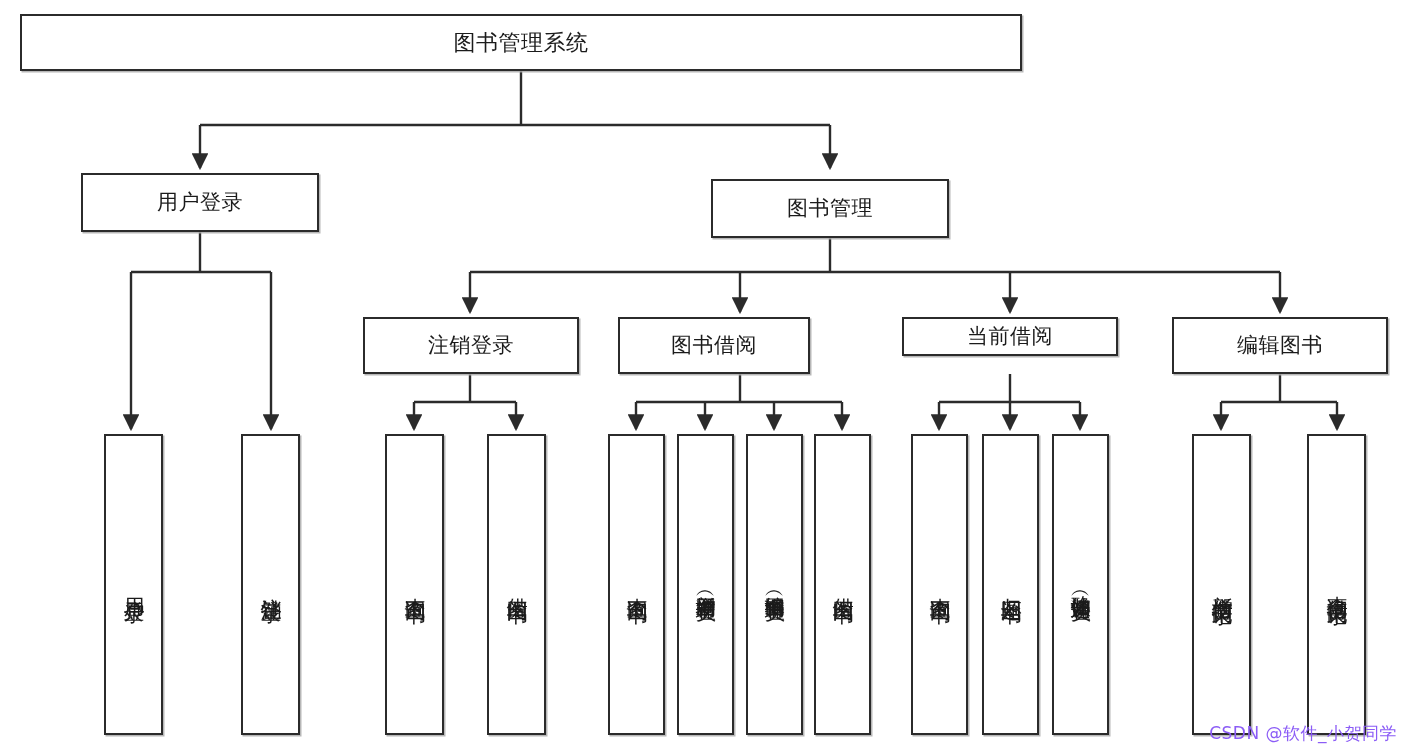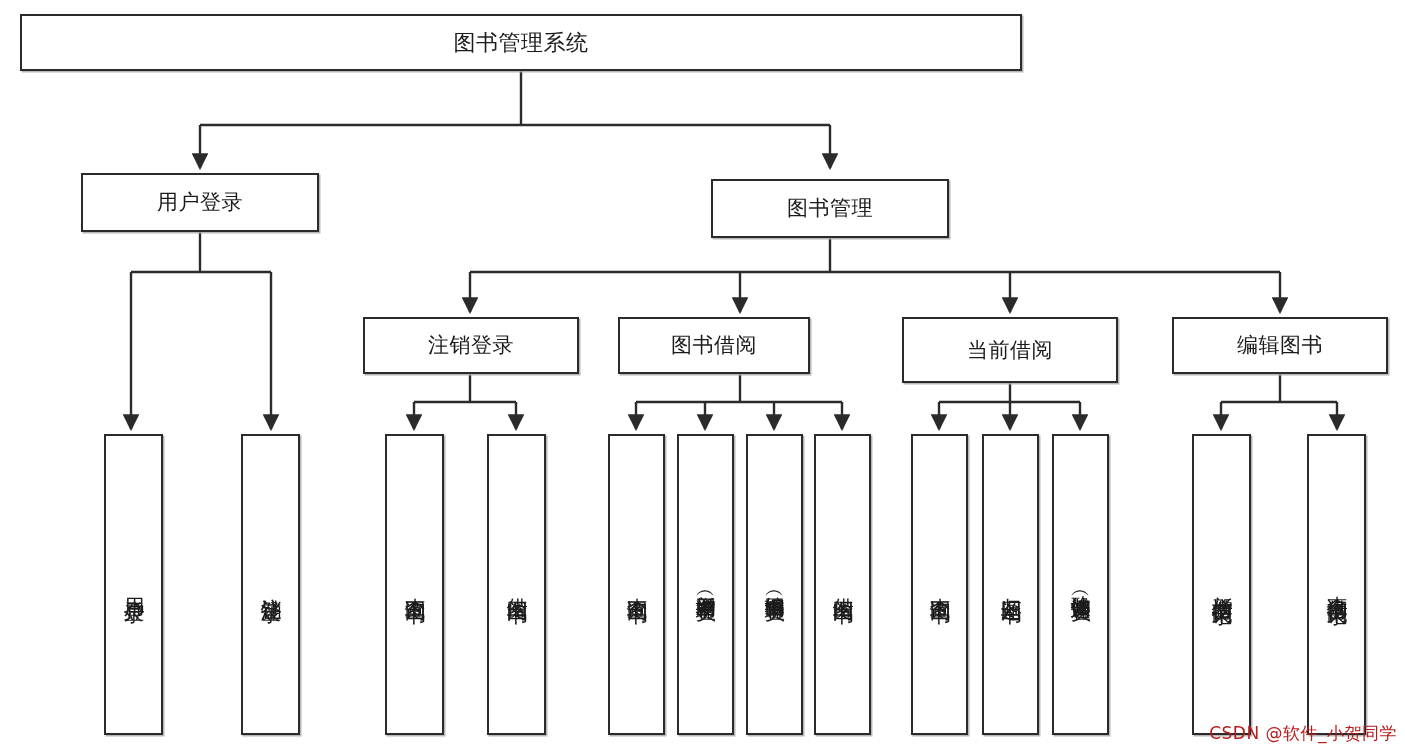--- a/index.html
+++ b/index.html
@@ -71,21 +71,21 @@
   .node.v.tall .label {
     font-size: 20px;
     letter-spacing: 1px;
     line-height: 1.28;
   }
   .watermark {
     position: absolute;
     right: 8px;
     bottom: 2px;
     font-size: 17px;
-    color: #b91c1c;
+    color: #8b5cf6;
     letter-spacing: 0.5px;
     z-index: 6;
     white-space: nowrap;
     font-family: "DejaVu Sans", "Liberation Sans", sans-serif;
   }
 </style>
 </head>
 <body>
 
 <div id="canvas">
@@ -151,21 +151,21 @@
   <div class="node h" style="left:711px; top:179px; width:238px; height:59px;">
     <span class="label">图书管理</span>
   </div>
 
   <div class="node h" style="left:363px; top:317px; width:216px; height:57px;">
     <span class="label">注销登录</span>
   </div>
   <div class="node h" style="left:618px; top:317px; width:192px; height:57px;">
     <span class="label">图书借阅</span>
   </div>
-  <div class="node h" style="left:902px; top:317px; width:216px; height:66px;">
+  <div class="node h" style="left:902px; top:317px; width:216px; height:39px;">
     <span class="label">当前借阅</span>
   </div>
   <div class="node h" style="left:1172px; top:317px; width:216px; height:57px;">
     <span class="label">编辑图书</span>
   </div>
 
   <div class="node v" style="left:104px; top:434px; width:59px; height:301px;">
     <span class="label">用户登录</span>
   </div>
   <div class="node v" style="left:241px; top:434px; width:59px; height:301px;">

